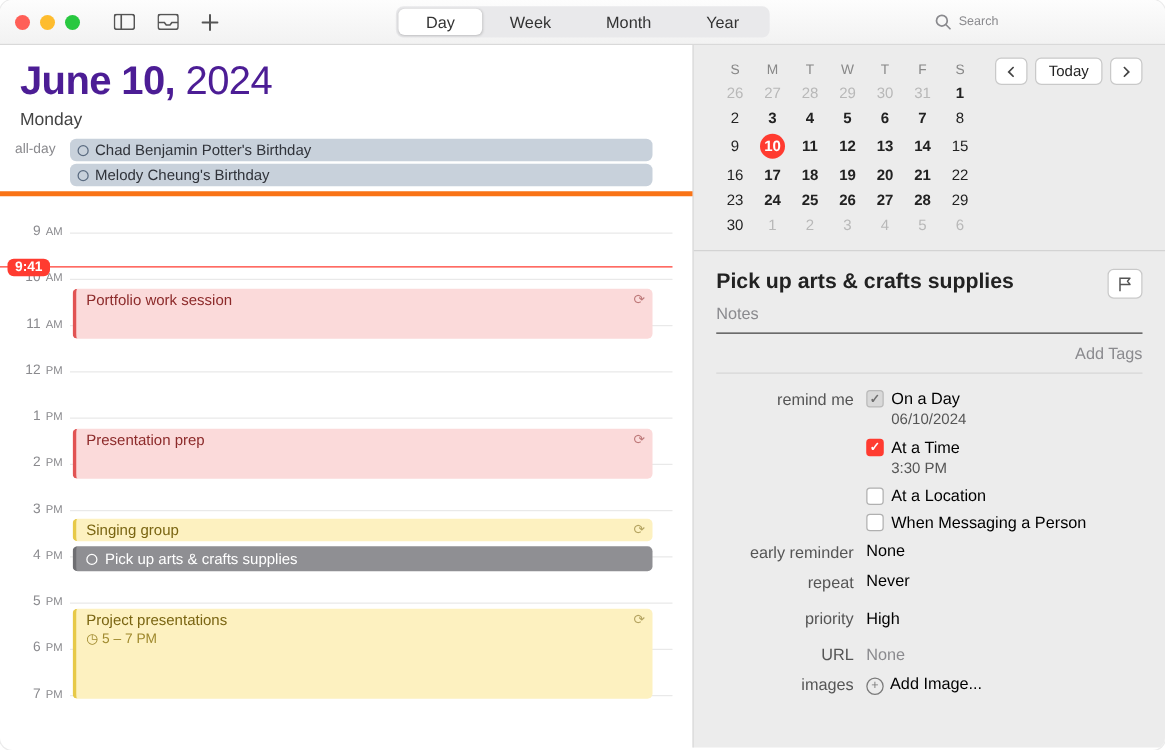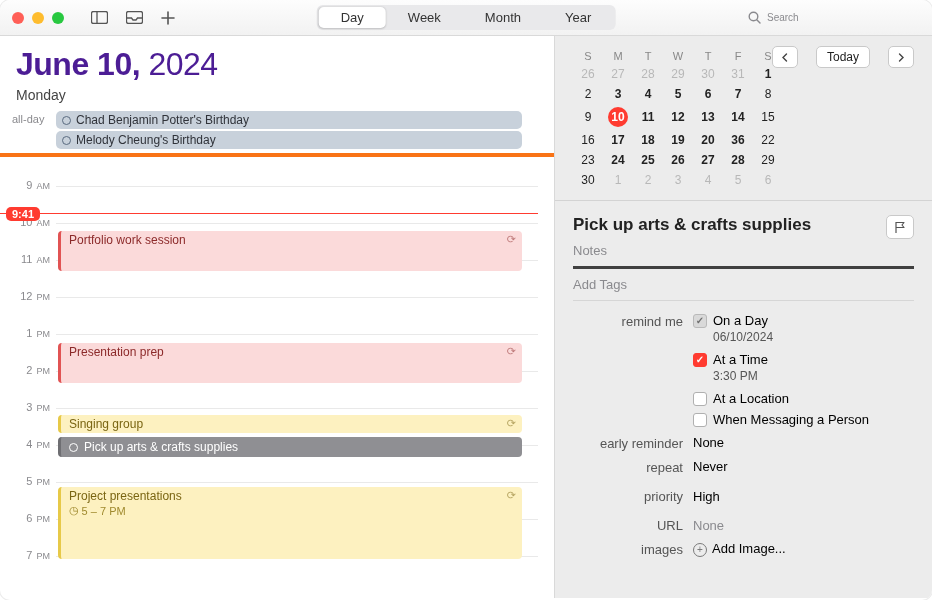--- a/index.html
+++ b/index.html
@@ -50,38 +50,38 @@
 .ev-yellow2 { background:#fdf1c0; color:#7a6512; border-left:3px solid #e7c948; }
 .ev-grey { background:#8f8f93; color:#fff; border-left:3px solid #6e6e72; }
 .ev-grey .dot-open{border-color:#fff;}
 .recur { font-size:11px; opacity:.55; }
 
 .nowline { position:absolute; left:0; right:16px; height:0; border-top:1.5px solid #ff3b30; }
 .nowbadge { position:absolute; left:6px; transform:translateY(-50%); background:#ff3b30; color:#fff; font-size:11px; font-weight:600; padding:1px 6px; border-radius:5px; }
 
 
 .mini { padding:12px 18px 10px; position:relative; }
-.mini-nav { position:absolute; right:18px; top:10px; display:flex; gap:18px; align-items:center; }
+.mini-nav { position:absolute; right:18px; top:10px; display:flex; gap:6px; align-items:center; }
 .navbtn { width:26px; height:22px; background:#fff; border:1px solid #c9c9c9; border-radius:5px; display:flex; align-items:center; justify-content:center; font-size:11px; color:#333; }
 .todaybtn { height:22px; padding:0 10px; background:#fff; border:1px solid #c9c9c9; border-radius:5px; font-size:12px; color:#222; display:flex; align-items:center;}
 .mtable { width:210px; font-size:12px; border-collapse:collapse; }
 .mtable th { font-weight:400; color:#888; padding:2px 0; width:30px; font-size:11px;}
 .mtable td { text-align:center; padding:3px 0; color:#222; font-size:12px; position:relative;}
 .mtable td.dim { color:#b8b8b8; }
 .mtable td.bold { font-weight:600; }
 .mtable td.today span { background:#ff3b30; color:#fff; border-radius:50%; display:inline-flex; width:20px; height:20px; align-items:center; justify-content:center; font-weight:600;}
 
 
 .detail { border-top:1px solid #d3d3d3; padding:14px 18px 10px; flex:1; overflow:auto; font-size:13px; }
 .detail-head { display:flex; align-items:flex-start; justify-content:space-between; gap:10px; }
 .detail h2 { font-size:17px; font-weight:700; color:#222; }
 .flagbtn { width:28px; height:24px; background:#fff; border:1px solid #c9c9c9; border-radius:5px; display:flex;align-items:center;justify-content:center;}
 .muted { color:#8a8a8e; }
 .detail .line { margin-top:4px; }
-.tags { border-top:3px solid #404040; border-bottom:1px solid #d6d6d6; padding:8px 0; margin:8px 0 12px; }
+.tags { border-top:1px solid #404040; border-bottom:1px solid #d6d6d6; padding:8px 0; margin:8px 0 12px;text-align:right; }
 
 .form { display:grid; grid-template-columns:110px 1fr; row-gap:8px; column-gap:10px; font-size:13px; align-items:start;}
 .form .lbl { text-align:right; color:#555; padding-top:1px;}
 .chk { display:flex; align-items:center; gap:6px; }
 .chkbox { width:14px; height:14px; border:1px solid #b0b0b0; border-radius:3px; background:#fff; display:inline-flex; align-items:center; justify-content:center; }
 .chkbox.on { background:#ff3b30; border-color:#ff3b30; }
 .chkbox.on::after{content:"✓"; color:#fff; font-size:10px; font-weight:700;}
 .chkbox.mixed { background:#d9d9d9; border-color:#b9b9b9; }
 .chkbox.mixed::after{content:"✓"; color:#6e6e6e; font-size:10px; font-weight:700;}
 .sub { margin-left:20px; color:#555; font-size:12px; margin-top:2px;}
@@ -289,21 +289,21 @@
               <td class="bold">13</td>
               <td class="bold">14</td>
               <td class="">15</td>
             </tr>
             <tr>
               <td class="">16</td>
               <td class="bold">17</td>
               <td class="bold">18</td>
               <td class="bold">19</td>
               <td class="bold">20</td>
-              <td class="bold">36</td>
+              <td class="bold">21</td>
               <td class="">22</td>
             </tr>
             <tr>
               <td class="">23</td>
               <td class="bold">24</td>
               <td class="bold">25</td>
               <td class="bold">26</td>
               <td class="bold">27</td>
               <td class="bold">28</td>
               <td class="">29</td>

